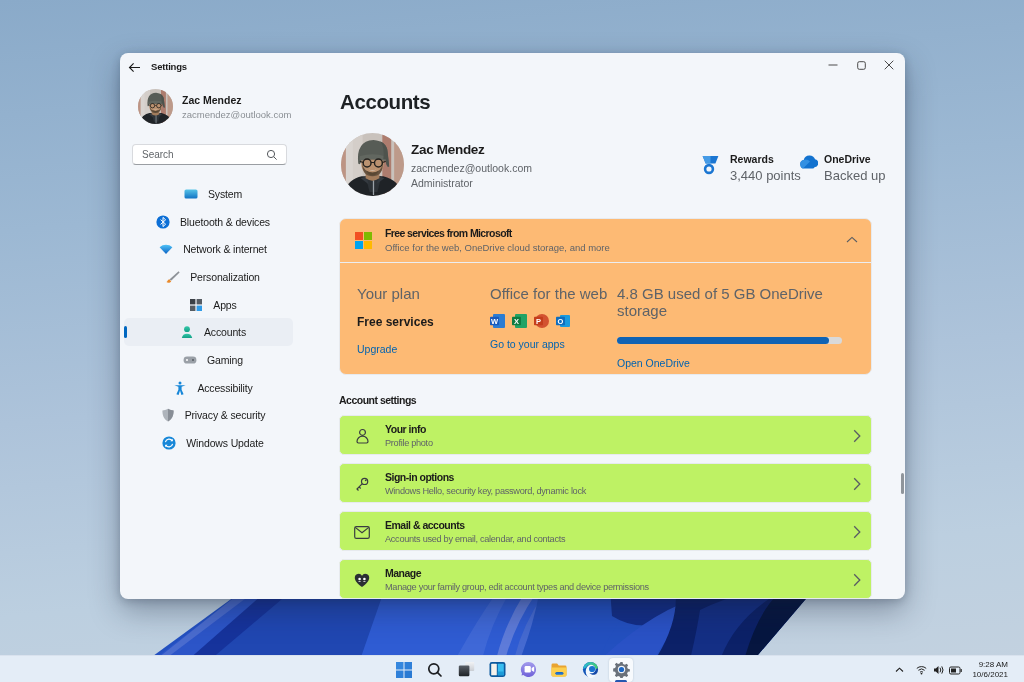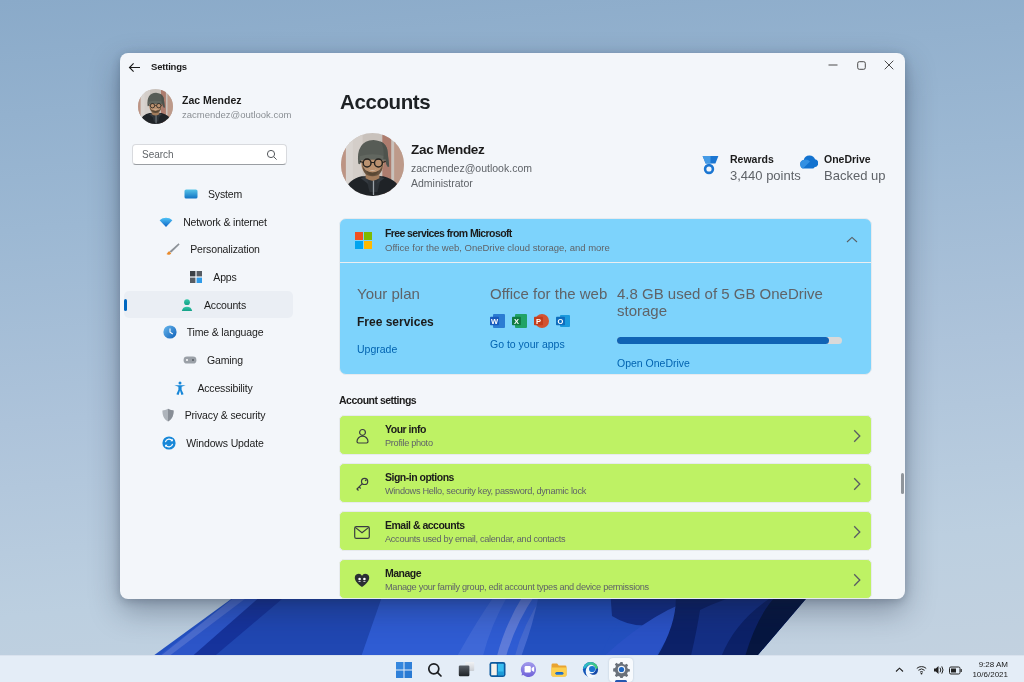--- a/index.html
+++ b/index.html
@@ -47,21 +47,21 @@
 .hero .who .n{font-size:13.5px;font-weight:700;color:#1b1b1b;letter-spacing:-.3px;}
 .hero .who .e{font-size:10.5px;color:#5f6368;margin-top:5px;}
 .hero .who .a{font-size:10.5px;color:#5f6368;margin-top:3px;}
 .badge{position:absolute;top:20px;}
 .badge .t{font-size:10.5px;font-weight:700;color:#1b1b1b;}
 .badge .s{font-size:13px;color:#5f6368;margin-top:3px;}
 .rew{left:391px;white-space:nowrap;}
 .oned{left:485px;white-space:nowrap;}
 .badge .bic{position:absolute;left:-28px;top:2px;}
 
-.card{position:absolute;left:0px;top:165px;width:533px;background:#7dd3fc;border:1px solid #e7eaee;border-radius:7px;}
+.card{position:absolute;left:0px;top:165px;width:533px;background:#fdba74;border:1px solid #e7eaee;border-radius:7px;}
 .chead{position:relative;height:44px;border-bottom:1px solid #eceef1;}
 .mslogo{position:absolute;left:15px;top:13px;width:17px;height:17px;}
 .mslogo i{position:absolute;width:8px;height:8px;}
 .chead .t{position:absolute;left:45px;top:8px;font-size:10.5px;font-weight:700;color:#1b1b1b;letter-spacing:-.6px;}
 .chead .s{position:absolute;left:45px;top:23px;font-size:9.5px;color:#5f6368;}
 .chead .chev{position:absolute;right:13px;top:17px;color:#5a5e63;}
 .cbody{position:relative;height:111px;}
 .col .lab{font-size:15px;color:#5f6368;}
 .c1{position:absolute;left:17px;top:22px;}
 .c1 .big{font-size:12px;font-weight:700;color:#1b1b1b;margin-top:13px;}
@@ -272,20 +272,26 @@
                 <defs>
                   <linearGradient id="gsys" x1="0" y1="0" x2="0" y2="1">
                     <stop offset="0" stop-color="#57c4e8"></stop>
                     <stop offset="1" stop-color="#1173c4"></stop>
                   </linearGradient>
                 </defs>
               </svg>
             </span>System</div>
       <div class="it"><span class="ic">
               <svg width="14" height="14" viewBox="0 0 14 14">
+                <circle cx="7" cy="7" r="6.6" fill="#0c6fd6"></circle>
+                <path d="M7 2.4 L7 11.6 M7 2.4 L9.6 4.8 L4.6 9.4 M7 11.6 L9.6 9.2 L4.6 4.6" fill="none" stroke="#fff" stroke-width="1"></path>
+              </svg>
+            </span>Bluetooth &amp; devices</div>
+      <div class="it"><span class="ic">
+              <svg width="14" height="14" viewBox="0 0 14 14">
                 <path d="M0.6 5.2 a9.6 9.6 0 0 1 12.8 0 L7 12 Z" fill="url(#gnet)"></path>
                 <defs>
                   <linearGradient id="gnet" x1="0" y1="0" x2="0" y2="1">
                     <stop offset="0" stop-color="#4fc3f7"></stop>
                     <stop offset="1" stop-color="#0b62c4"></stop>
                   </linearGradient>
                 </defs>
               </svg>
             </span>Network &amp; internet</div>
       <div class="it"><span class="ic">
@@ -307,32 +313,20 @@
                 <circle cx="7" cy="4.2" r="2.9" fill="url(#gacc)"></circle>
                 <path d="M1.8 13 a5.3 5.3 0 0 1 10.4 0Z" fill="url(#gacc)"></path>
                 <defs>
                   <linearGradient id="gacc" x1="0" y1="0" x2="0" y2="1">
                     <stop offset="0" stop-color="#33c7a8"></stop>
                     <stop offset="1" stop-color="#14a087"></stop>
                   </linearGradient>
                 </defs>
               </svg>
             </span>Accounts</div>
-      <div class="it"><span class="ic">
-              <svg width="14" height="14" viewBox="0 0 14 14">
-                <circle cx="7" cy="7" r="6.6" fill="url(#gtim)"></circle>
-                <path d="M7 3.4 V7.3 L9.8 8.9" fill="none" stroke="#fff" stroke-width="1.1"></path>
-                <defs>
-                  <linearGradient id="gtim" x1="0" y1="0" x2="1" y2="1">
-                    <stop offset="0" stop-color="#6ab9ee"></stop>
-                    <stop offset="1" stop-color="#0d5fb8"></stop>
-                  </linearGradient>
-                </defs>
-              </svg>
-            </span>Time &amp; language</div>
       <div class="it"><span class="ic">
               <svg width="14" height="14" viewBox="0 0 14 14">
                 <rect x="0.6" y="3.6" width="12.8" height="7" rx="3.4" fill="#9aa0a7"></rect>
                 <circle cx="4" cy="7" r="1" fill="#fff"></circle>
                 <circle cx="10" cy="7" r="1" fill="#565c63"></circle>
               </svg>
             </span>Gaming</div>
       <div class="it"><span class="ic">
               <svg width="14" height="14" viewBox="0 0 14 14">
                 <circle cx="7" cy="1.9" r="1.5" fill="#1787d8"></circle>

